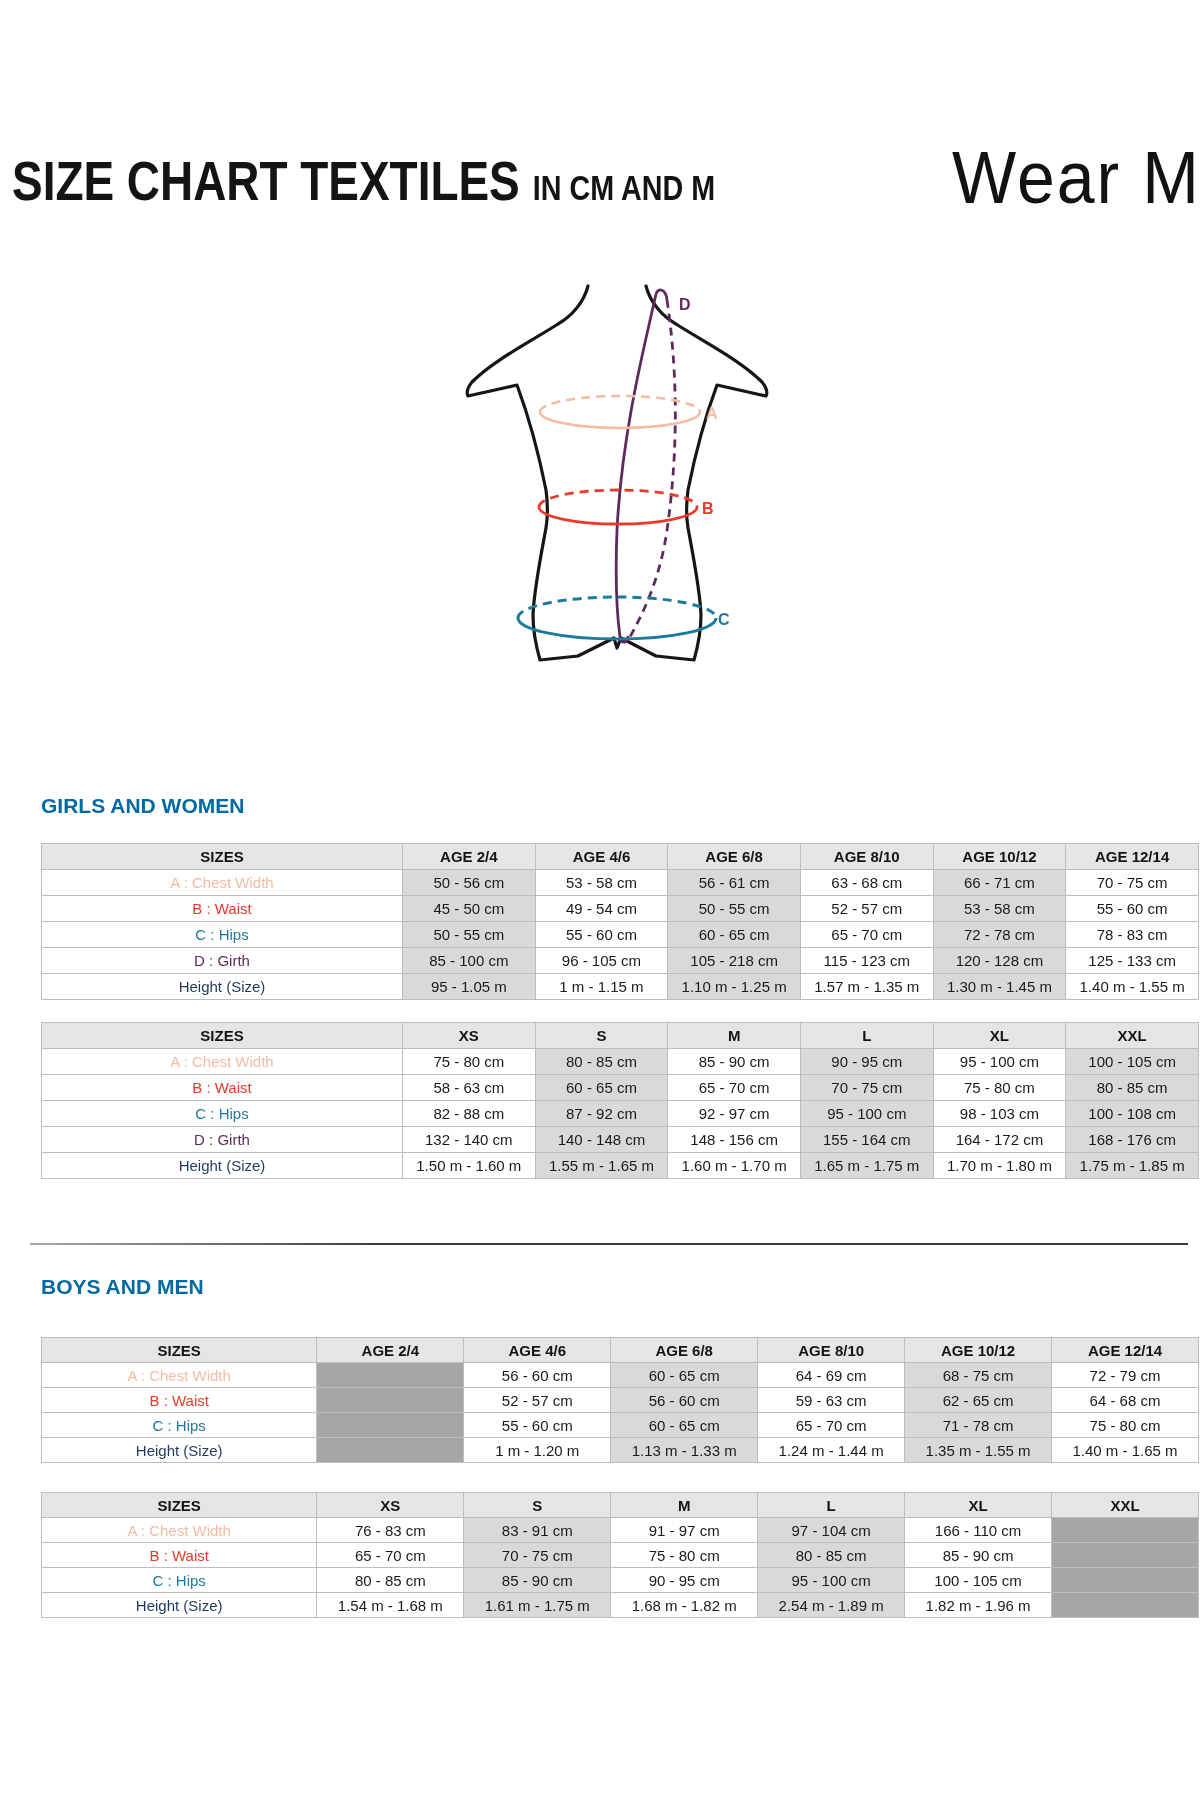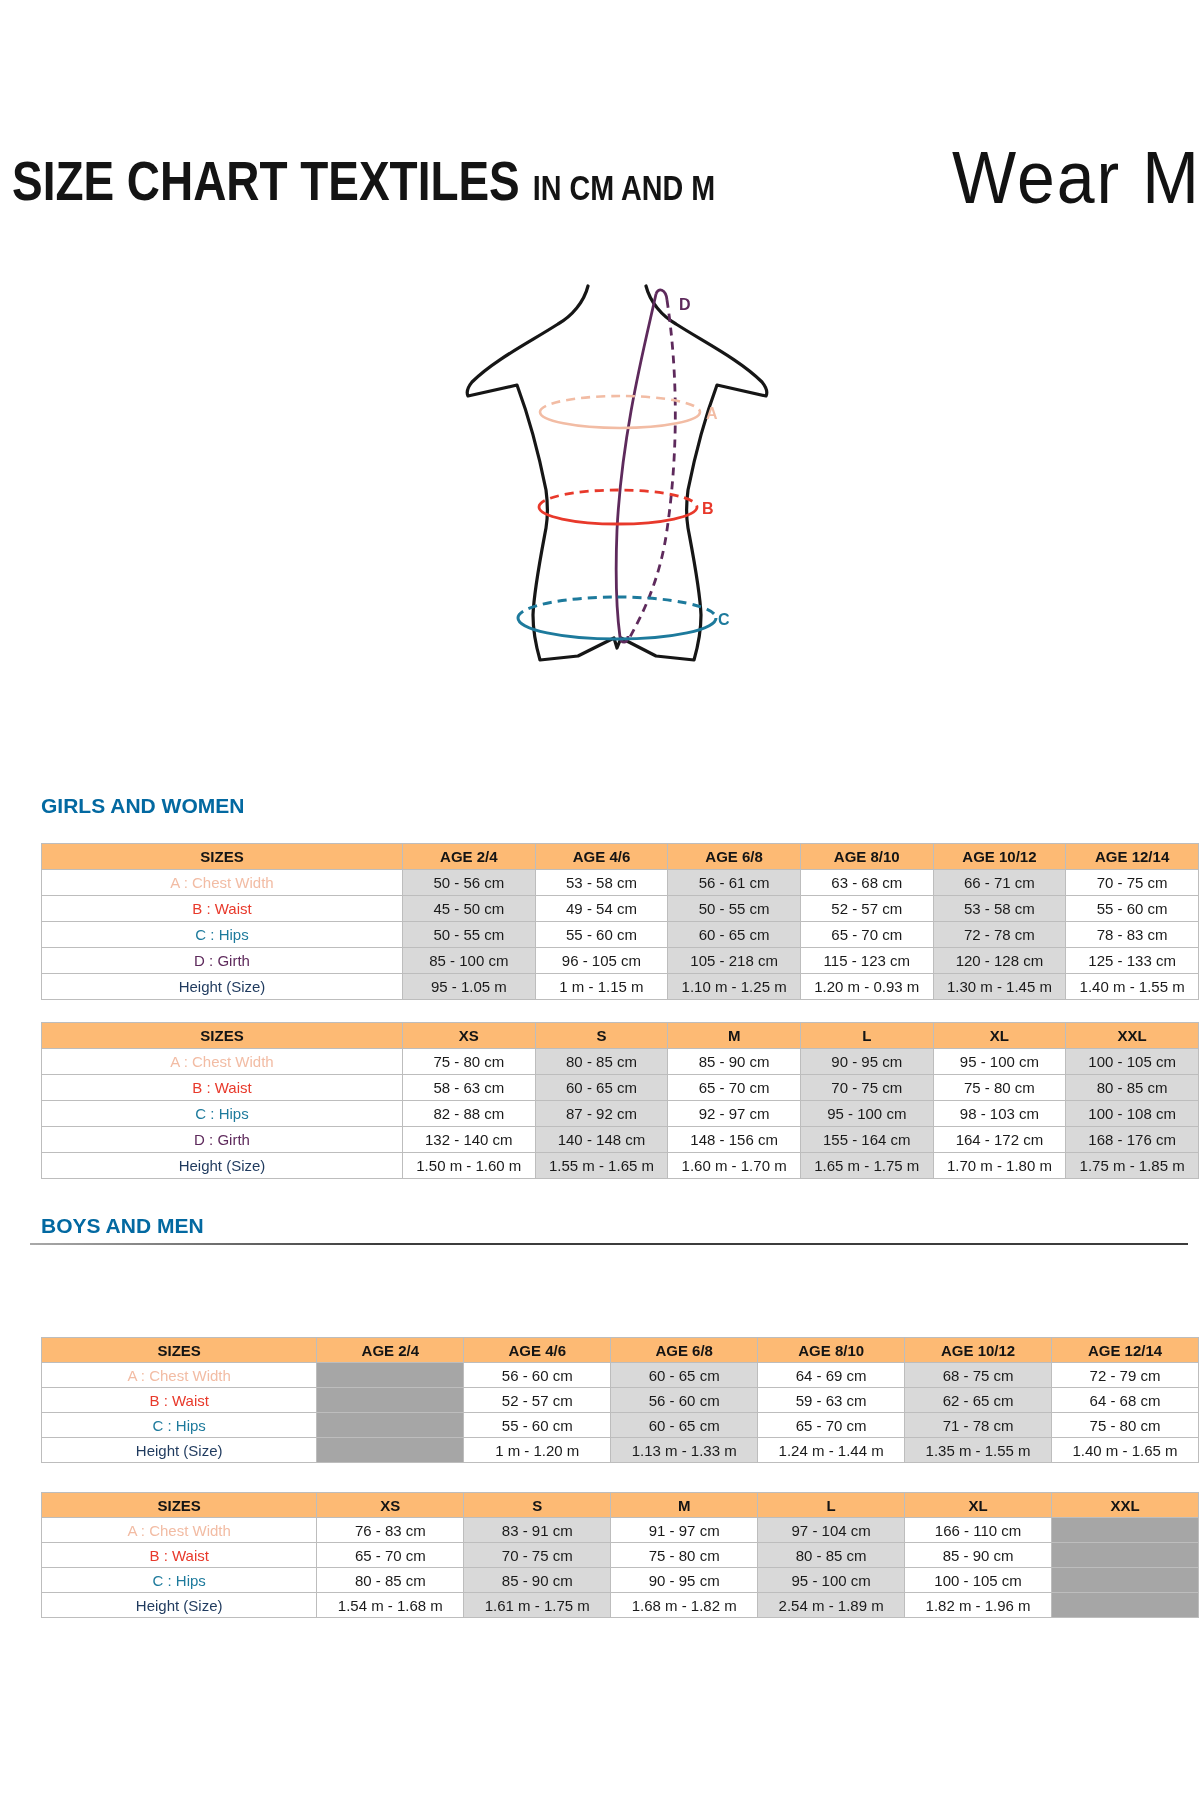--- a/index.html
+++ b/index.html
@@ -14,28 +14,28 @@
   .brand{position:absolute;left:932px;top:138px;display:flex;align-items:center;white-space:nowrap;color:#121212;}
   .brand .btxt{font-size:68px;font-weight:200;letter-spacing:2px;transform:scaleY(1.08);}
   .brand svg{margin:14px 2px 0 2px;}
 
   
   .diagram{position:absolute;left:440px;top:280px;width:310px;height:400px;}
 
   
   .sec-heading{position:absolute;left:21px;font-size:21px;font-weight:bold;color:#0369a1;letter-spacing:0px;}
   #h-girls{top:794px;}
-  #h-boys{top:1214px;}
+  #h-boys{top:1275px;}
 
   .tbl-wrap{position:absolute;left:21px;width:1158px;}
   #tbl-0-0{top:843px;} #tbl-0-1{top:1022px;} #tbl-1-0{top:1337px;} #tbl-1-1{top:1492px;}
 
   table.size-table{width:100%;border-collapse:collapse;table-layout:fixed;font-size:15px;}
   table.size-table th,table.size-table td{border:1px solid #bdbdbd;text-align:center;padding:0 2px;overflow:hidden;white-space:nowrap;}
-  table.size-table th{font-weight:bold;color:#141414;background:#fdba74;}
+  table.size-table th{font-weight:bold;color:#141414;background:#e5e5e5;}
   .girls th,.girls td{height:25px;}
   .boys th,.boys td{height:24px;}
   .girls col.c-label{width:31.2%;} .girls col.c-data{width:11.466%;}
   .boys col.c-label{width:23.8%;} .boys col.c-data{width:12.7%;}
   td.row-label{text-align:left;padding-left:9px;font-weight:normal;}
   td.shade,th.shade{background:var(--c-shade,#d9d9d9);}
   td.empty{background:var(--c-empty,#a6a6a6);border-color:var(--c-empty,#a6a6a6);}
 
   .divider{position:absolute;left:10px;top:1243px;width:1158px;height:2px;background:linear-gradient(90deg,#a9a9a9,#3c3c3c 30%,#3c3c3c);}
 </style>
@@ -167,21 +167,21 @@
             <td class="shade">105 - 218 cm</td>
             <td>115 - 123 cm</td>
             <td class="shade">120 - 128 cm</td>
             <td>125 - 133 cm</td>
           </tr>
           <tr>
             <td class="row-label" style="color: rgb(31, 58, 94);">Height (Size)</td>
             <td class="shade">95 - 1.05 m</td>
             <td>1 m - 1.15 m</td>
             <td class="shade">1.10 m - 1.25 m</td>
-            <td>1.20 m - 0.93 m</td>
+            <td>1.57 m - 1.35 m</td>
             <td class="shade">1.30 m - 1.45 m</td>
             <td>1.40 m - 1.55 m</td>
           </tr>
         </tbody>
       </table>
     </div>
   <div id="tbl-0-1" class="tbl-wrap girls">
       <table class="size-table girls">
         <colgroup>
           <col class="c-label">

